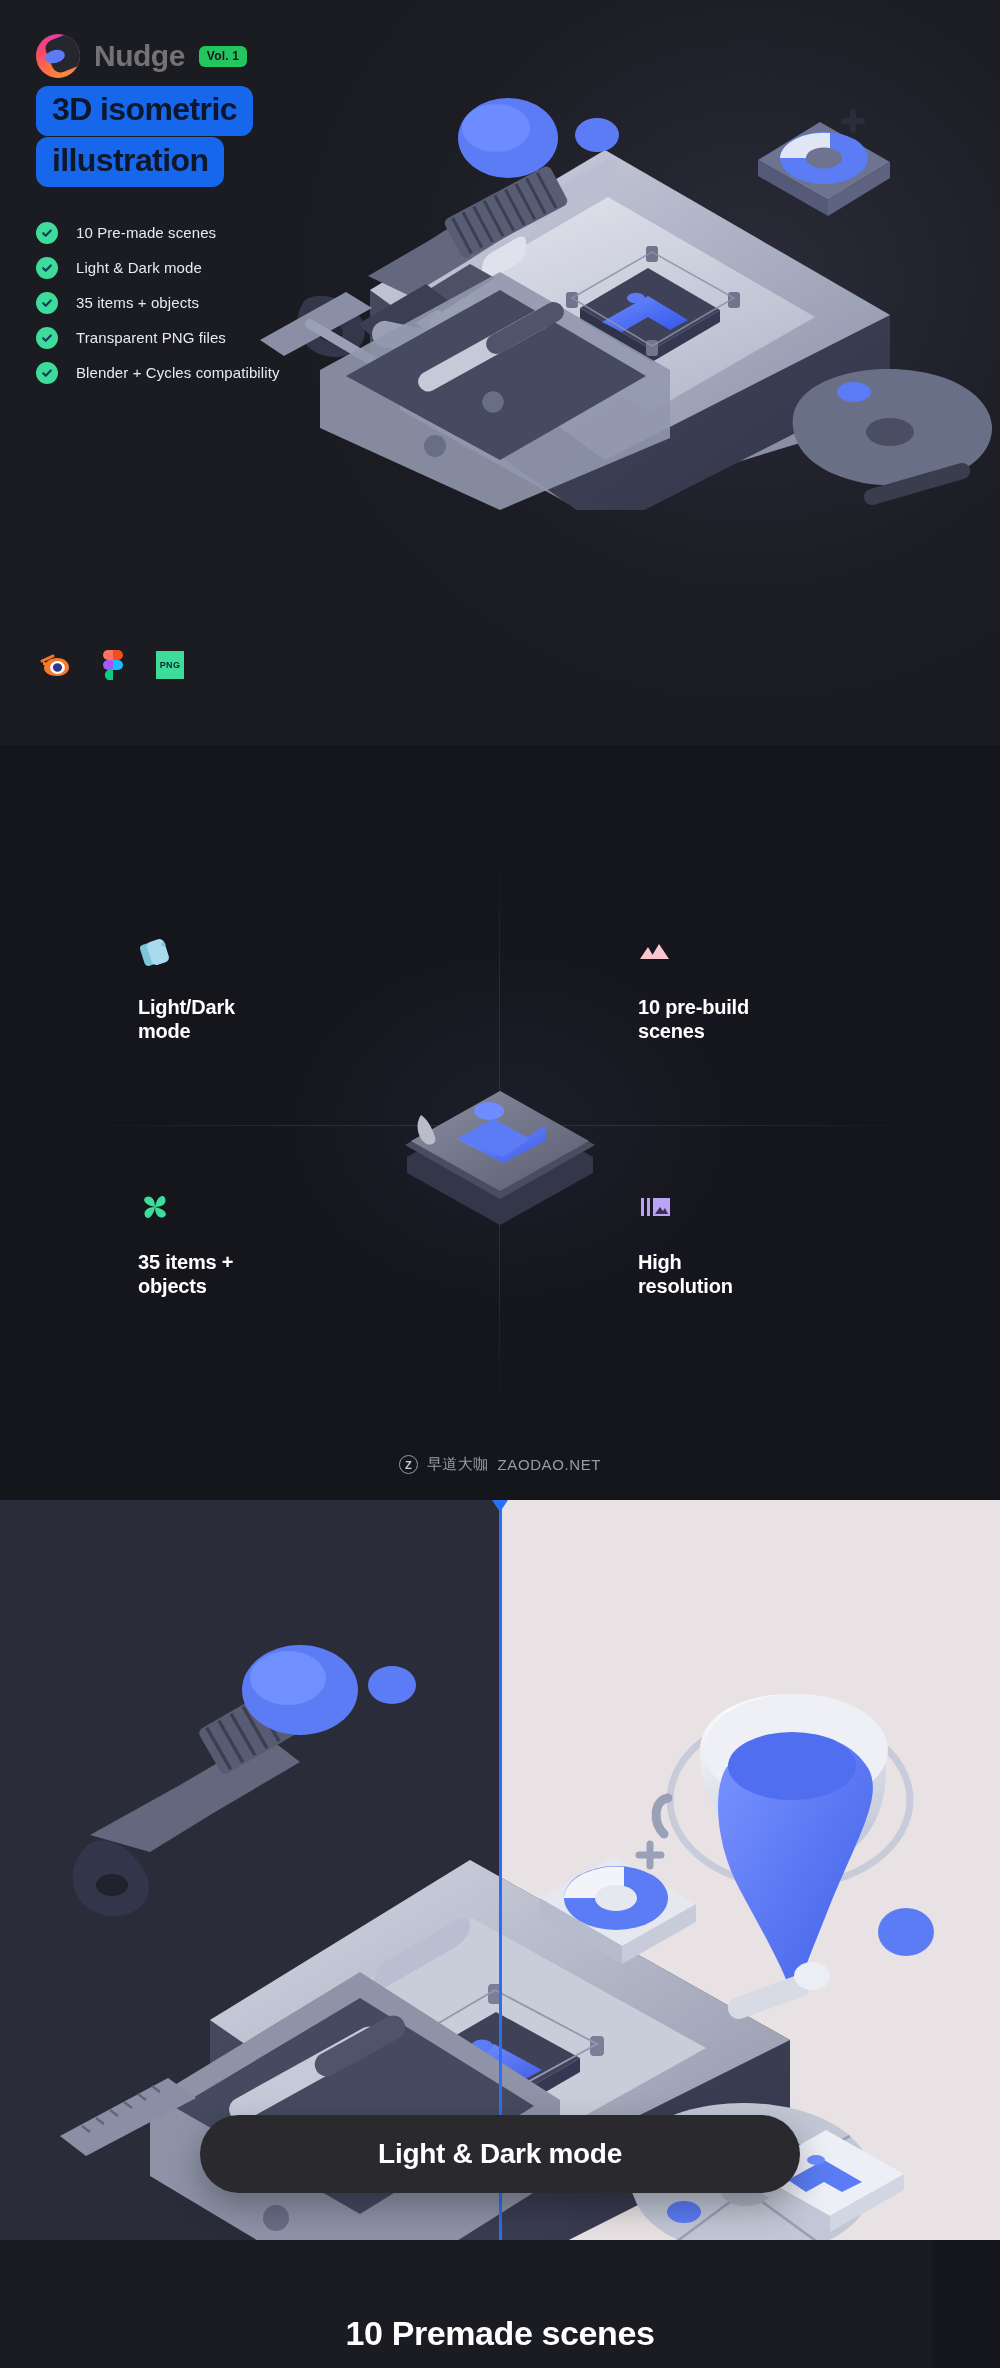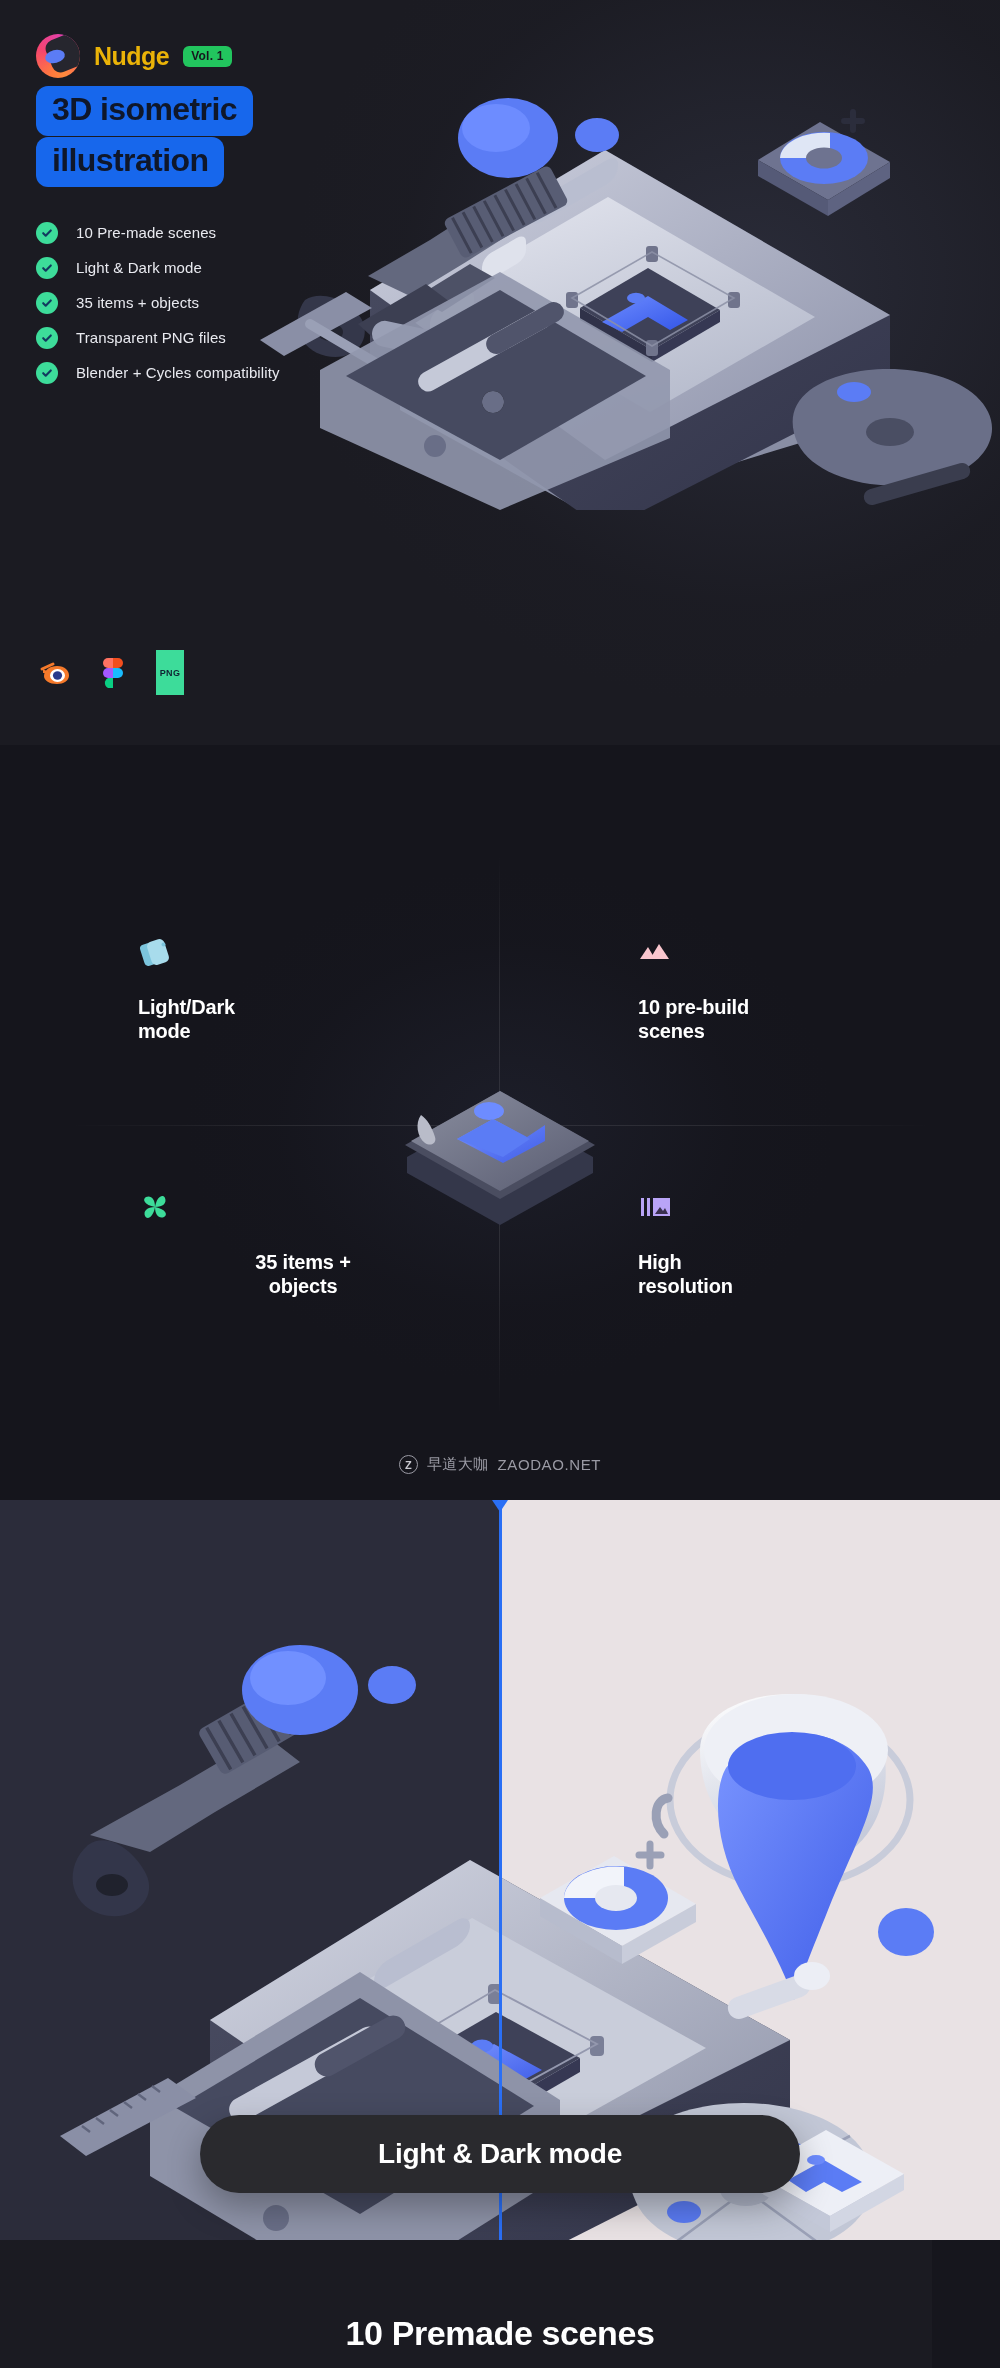--- a/index.html
+++ b/index.html
@@ -28,21 +28,21 @@
     flex:none;
   }
   .logo-mark::before{
     content:""; position:absolute; right:-2px; top:2px; width:34px;height:34px;
     border-radius:9px; background:#26262e; transform:rotate(-22deg);
   }
   .logo-mark::after{
     content:""; position:absolute; left:9px; top:16px; width:20px;height:13px;
     border-radius:50%; background:#5b7cf5; transform:rotate(-14deg);
   }
-  .brandname{ font-size:25px; font-weight:700; letter-spacing:-.5px; color:#eab308;}
+  .brandname{ font-size:30px; font-weight:700; letter-spacing:-.5px; color:#737373;}
   .volbadge{
     background:#22c55e; color:#16161d; font-size:12px; font-weight:700;
     border-radius:6px; padding:3px 8px 4px; letter-spacing:.2px;
   }
 
   .titleband{
     position:absolute; left:36px; background:#1767ec; border-radius:12px;
     font-size:32px; font-weight:700; letter-spacing:-.6px; color:#0f172a;
     padding:7px 16px 11px; line-height:1.0; display:inline-block;
   }
@@ -54,21 +54,21 @@
   .tick{
     width:22px;height:22px;border-radius:50%;background:#3ddc9a;flex:none;
     display:flex;align-items:center;justify-content:center;
   }
   .tick svg{ display:block; }
   .feat-label{ font-size:15px; color:#e9eaf0; letter-spacing:.1px;}
 
   .approw{ position:absolute; left:40px; top:650px; display:flex; align-items:center; gap:28px; }
   .app-icon{ width:30px;height:30px; display:flex;align-items:center;justify-content:center;}
   .png-badge{
-    width:28px;height:45px;border-radius:0;background:#3ddc9a;color:#123;
+    width:28px;height:28px;border-radius:0;background:#3ddc9a;color:#123;
     font-size:9px;font-weight:700;display:flex;align-items:center;justify-content:center;
     letter-spacing:.3px;
   }
 
   
   #hero-art{ position:absolute; left:250px; top:40px; width:760px; height:470px; }
 
   
   #features{
     position:absolute; left:0; top:745px; width:1000px; height:755px;
@@ -81,21 +81,21 @@
   .vline{ position:absolute; left:499px; top:110px; width:1px; height:560px;
     background:linear-gradient(180deg, rgba(255,255,255,0) 0%, rgba(255,255,255,.09) 25%, rgba(255,255,255,.09) 75%, rgba(255,255,255,0) 100%); }
   .hline{ position:absolute; left:70px; top:380px; width:860px; height:1px;
     background:linear-gradient(90deg, rgba(255,255,255,0) 0%, rgba(255,255,255,.085) 25%, rgba(255,255,255,.085) 75%, rgba(255,255,255,0) 100%); }
 
   .fcell{ position:absolute; width:330px; }
   .fcell .ficon{ height:34px; margin-bottom:26px; display:flex; align-items:flex-end;}
   .fcell .ftitle{ font-size:20px; font-weight:700; line-height:1.22; letter-spacing:-.2px; color:#fff;}
   #fc1{ left:138px; top:190px; }
   #fc2{ left:638px; top:190px; }
-  #fc3{ left:138px; top:445px;text-align:center; }
+  #fc3{ left:138px; top:445px; }
   #fc4{ left:638px; top:445px; }
 
   #center-tile{ position:absolute; left:385px; top:1045px; width:230px; height:190px; }
 
   
   .watermark{
     position:absolute; left:0; top:1455px; width:1000px;
     display:flex; align-items:center; justify-content:center; gap:9px;
     color:#8b8b95; font-size:14px; letter-spacing:.4px;
   }

